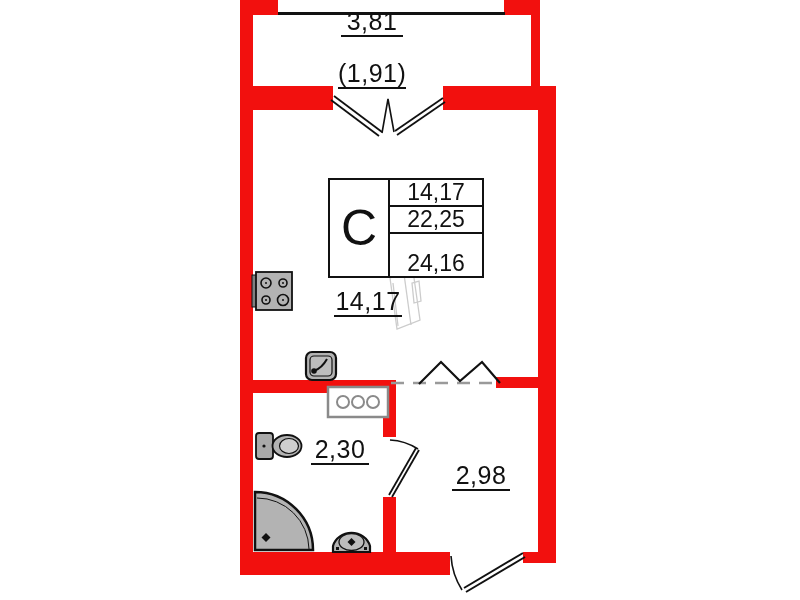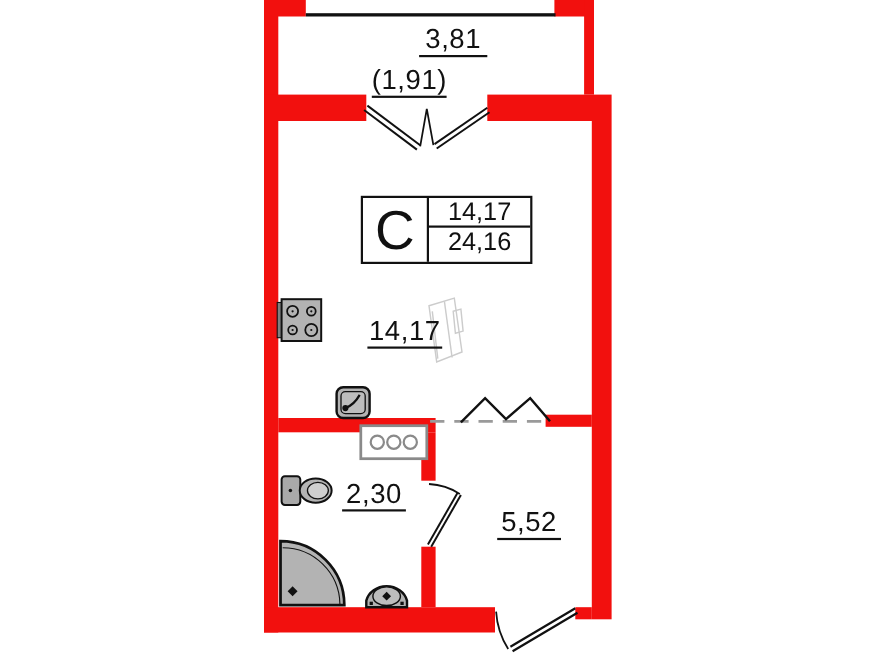--- a/index.html
+++ b/index.html
@@ -21,21 +21,21 @@
   }
   .unit-letter{
     width:58px;display:flex;align-items:center;justify-content:center;
     font-size:50px;border-right:2.5px solid #111111;
   }
   .unit-vals{display:flex;flex-direction:column;}
   .unit-vals .uv{
     width:92px;height:25px;line-height:25px;font-size:23px;text-align:center;
     border-bottom:2px solid #111111;
   }
-  .unit-vals .uv:last-child{border-bottom:none;}
+  .unit-vals .uv:last-child{border-bottom:none;margin-top:17px;}
 </style>
 </head>
 <body>
 
 <div class="canvas">
 
   <div class="w" style="left:240px;top:0;width:13px;height:575px;"></div>
   <div class="w" style="left:240px;top:0;width:38px;height:15px;"></div>
   <div class="w" style="left:504px;top:0;width:36px;height:15px;"></div>
   <div class="w" style="left:531px;top:0;width:9px;height:86px;"></div>
@@ -124,28 +124,29 @@
 
     <g>
       <path d="M333,552 L333,546 A19,17 0 0 1 370,546 L370,552 Z" fill="#b3b3b3" stroke="#111111" stroke-width="2.2"></path>
       <ellipse cx="351.5" cy="542" rx="12.5" ry="8.5" fill="#bdbdbd" stroke="#111111" stroke-width="1.3"></ellipse>
       <path d="M351.5,538 l4,4 l-4,4 l-4,-4 Z" fill="#111111"></path>
       <rect x="336" y="547" width="3" height="3" fill="#111111"></rect>
       <rect x="364" y="547" width="3" height="3" fill="#111111"></rect>
     </g>
   </svg>
 
-  <div class="lbl" style="left:341px;top:23px;width:62px;margin-left:40px;">3,81</div>
+  <div class="lbl" style="left:341px;top:8px;width:62px;">3,81</div>
   <div class="lbl" style="left:338px;top:60px;width:68px;">(1,91)</div>
 
   <div class="unit-table">
     <div class="unit-letter">С</div>
     <div class="unit-vals">
       <div class="uv">14,17</div>
+      <div class="uv">22,25</div>
       <div class="uv">24,16</div>
     </div>
   </div>
 
   <div class="lbl" style="left:334px;top:288px;width:68px;">14,17</div>
   <div class="lbl" style="left:311px;top:436px;width:58px;">2,30</div>
-  <div class="lbl" style="left:452px;top:462px;width:58px;">5,52</div>
+  <div class="lbl" style="left:452px;top:462px;width:58px;">2,98</div>
 
 </div>
 
 </body></html>

